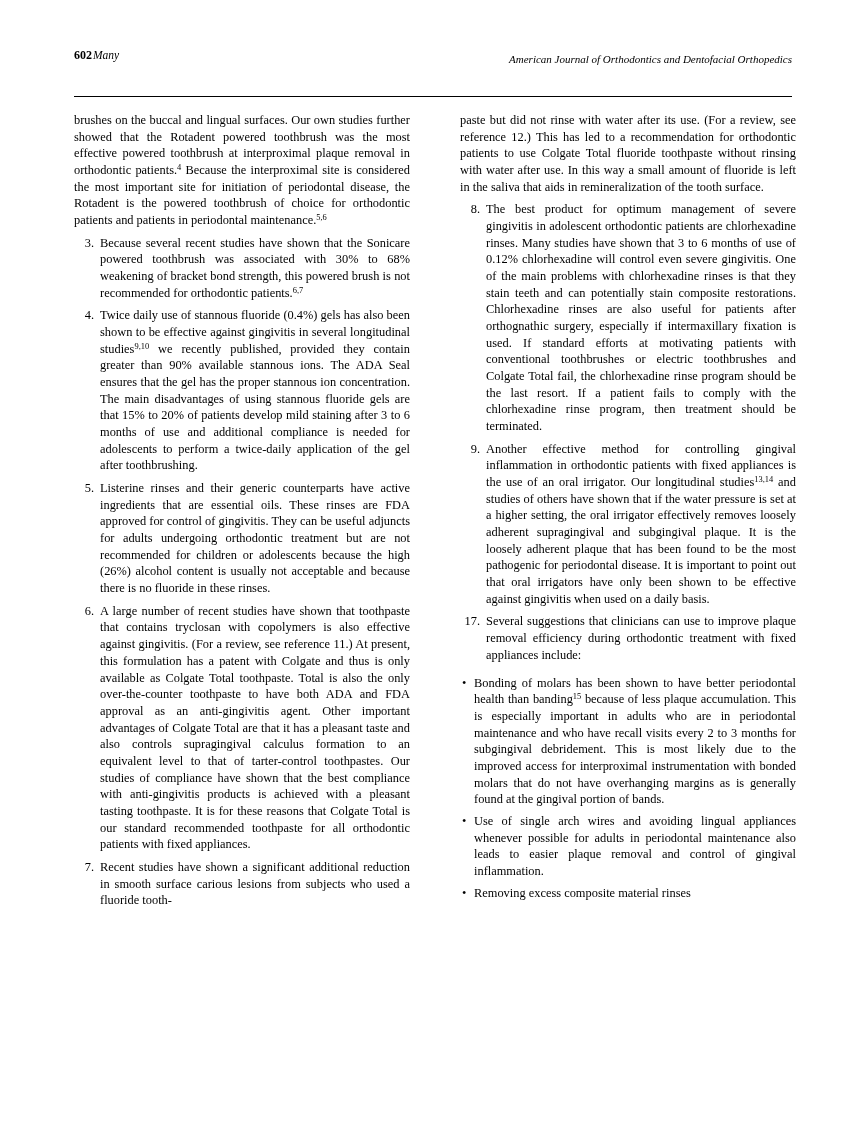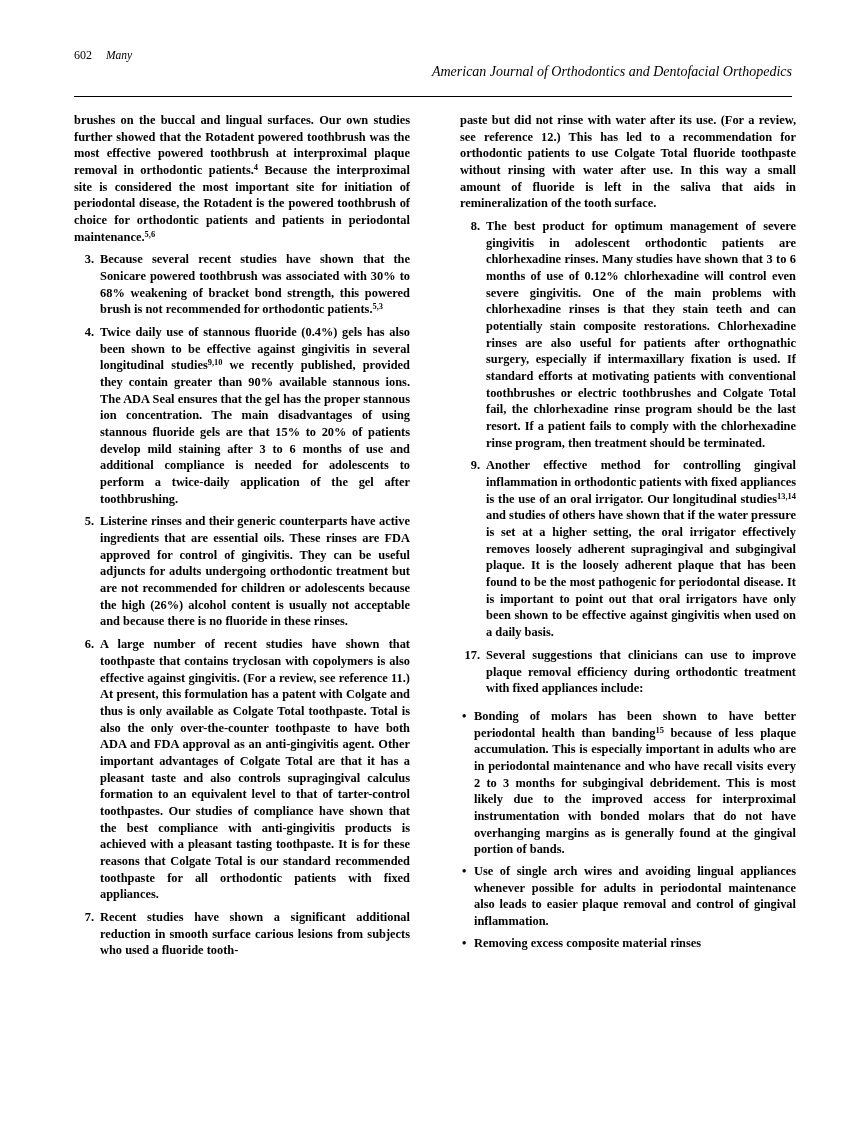--- a/index.html
+++ b/index.html
@@ -30,50 +30,49 @@
   }
   .header-left {
     position: absolute;
     left: 0;
     top: 0;
     font-size: 11.5px;
     font-style: italic;
     white-space: nowrap;
   }
   .header-left .pageno {
-    font-weight: normal;
+    font-weight: bold;
     font-style: normal;
     font-size: 12px;
-    margin-right: 14px;
+    margin-right: 1px;
   }
   .header-right {
     position: absolute;
     right: 0;
-    top: 15px;
+    top: 4px;
     text-align: right;
-    font-size: 14px;
+    font-size: 11px;
     font-style: italic;
     line-height: 1.28;
   }
   .rule {
     position: absolute;
     left: 74px;
     top: 96px;
     width: 718px;
     height: 1px;
     background: #000;
   }
   .columns {
     position: absolute;
     left: 74px;
     top: 112px;
     width: 722px;
     display: flex;
     gap: 50px;
-    font-weight: bold;
   }
   .col {
     width: 342px;
   }
   p {
     margin: 0;
     font-size: 12.4px;
     line-height: 1.345;
     text-align: justify;
     text-justify: inter-word;
@@ -138,21 +137,21 @@
 
   <div class="columns">
 
     <div class="col">
 
       <p class="para-plain"><span>brushes on the buccal and lingual surfaces. Our own studies further showed that the Rotadent powered toothbrush was the most effective powered toothbrush at interproximal plaque removal in orthodontic patients.</span><sup>4</sup><span> Because the interproximal site is considered the most important site for initiation of periodontal disease, the Rotadent is the powered toothbrush of choice for orthodontic patients and patients in periodontal maintenance.</span><sup>5,6</sup></p>
 
       <div class="gap"></div>
 
       <p class="list-item">
-        <span class="num">3.</span><span>Because several recent studies have shown that the Sonicare powered toothbrush was associated with 30% to 68% weakening of bracket bond strength, this powered brush is not recommended for orthodontic patients.</span><sup>5,3</sup><span></span>
+        <span class="num">3.</span><span>Because several recent studies have shown that the Sonicare powered toothbrush was associated with 30% to 68% weakening of bracket bond strength, this powered brush is not recommended for orthodontic patients.</span><sup>6,7</sup><span></span>
       </p>
 
       <div class="gap"></div>
 
       <p class="list-item">
         <span class="num">4.</span><span>Twice daily use of stannous fluoride (0.4%) gels has also been shown to be effective against gingivitis in several longitudinal studies</span><sup>9,10</sup><span> we recently published, provided they contain greater than 90% available stannous ions. The ADA Seal ensures that the gel has the proper stannous ion concentration. The main disadvantages of using stannous fluoride gels are that 15% to 20% of patients develop mild staining after 3 to 6 months of use and additional compliance is needed for adolescents to perform a twice-daily application of the gel after toothbrushing.</span>
       </p>
 
       <div class="gap"></div>
 

